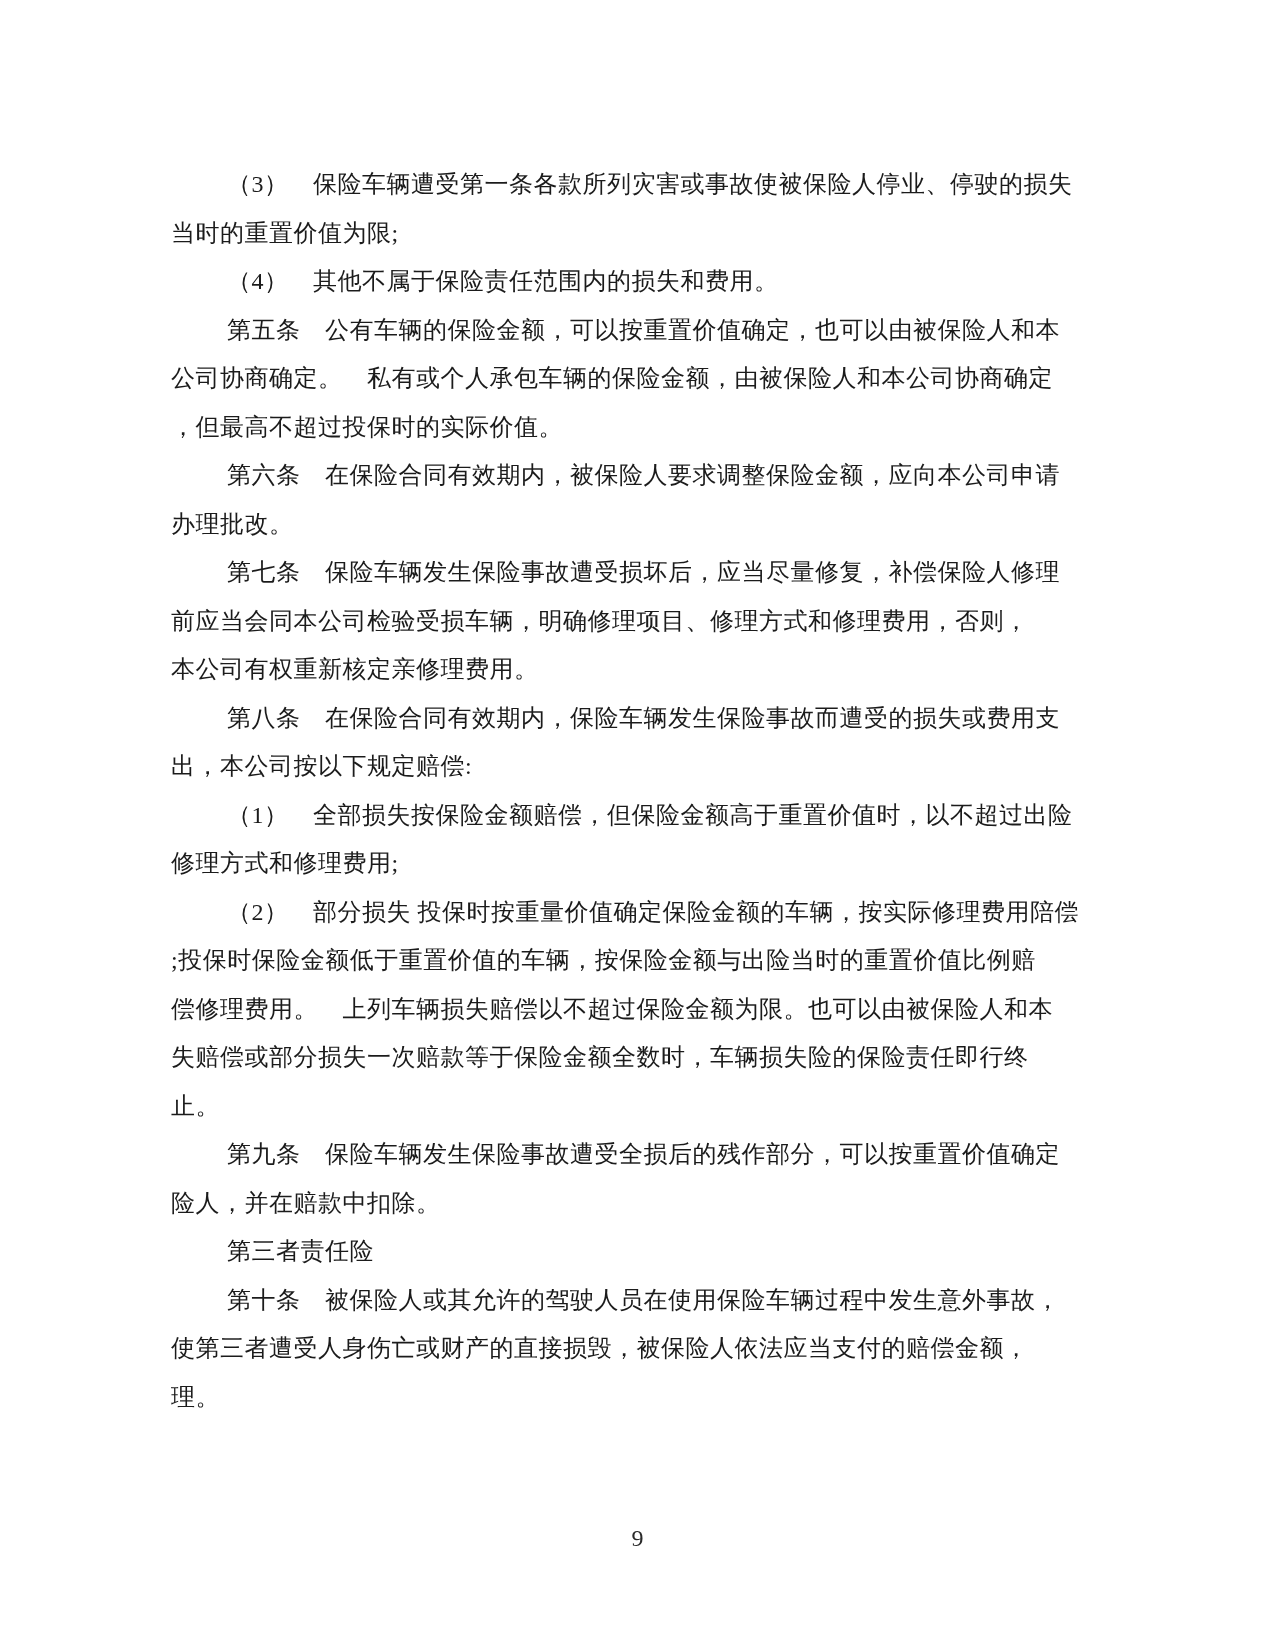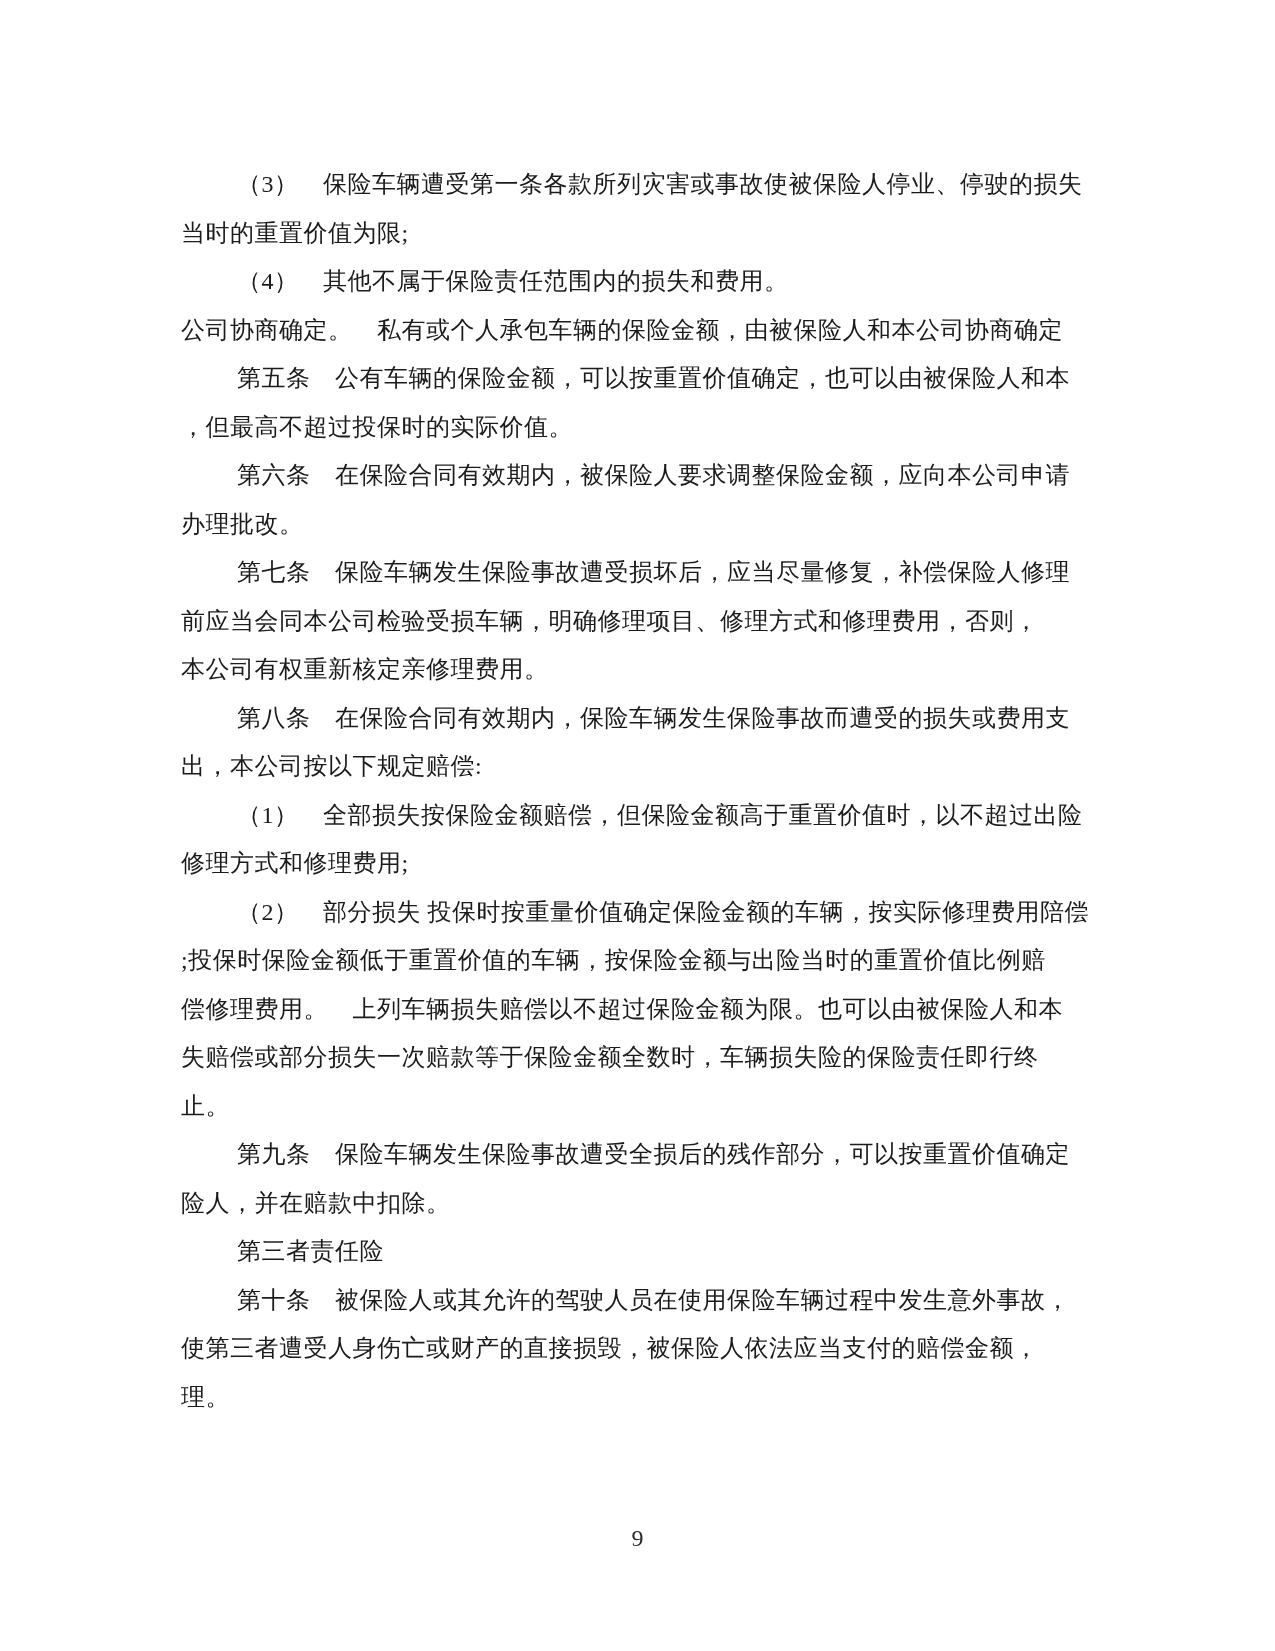--- a/index.html
+++ b/index.html
@@ -11,21 +11,21 @@
     position: relative;
     width: 1275px;
     height: 1651px;
     background: #ffffff;
     margin: 0 auto;
     overflow: hidden;
     font-family: "Liberation Serif", "DejaVu Serif", serif;
   }
   .content {
     position: absolute;
-    left: 181px;
+    left: 171px;
     top: 160px;
     width: 900px;
   }
   .doc-line {
     font-size: 24px;
     line-height: 48.5px;
     height: 48.5px;
     color: #1b1b1b;
     white-space: pre;
     letter-spacing: 0.5px;
@@ -46,22 +46,22 @@
   }
 </style>
 </head>
 <body>
 
 <div class="page">
   <div class="content">
       <div class="doc-line indent">（3）　保险车辆遭受第一条各款所列灾害或事故使被保险人停业、停驶的损失</div>
       <div class="doc-line">当时的重置价值为限;</div>
       <div class="doc-line indent">（4）　其他不属于保险责任范围内的损失和费用。</div>
+      <div class="doc-line indent">第五条　公有车辆的保险金额，可以按重置价值确定，也可以由被保险人和本</div>
       <div class="doc-line">公司协商确定。　私有或个人承包车辆的保险金额，由被保险人和本公司协商确定</div>
-      <div class="doc-line indent">第五条　公有车辆的保险金额，可以按重置价值确定，也可以由被保险人和本</div>
       <div class="doc-line">，但最高不超过投保时的实际价值。</div>
       <div class="doc-line indent">第六条　在保险合同有效期内，被保险人要求调整保险金额，应向本公司申请</div>
       <div class="doc-line">办理批改。</div>
       <div class="doc-line indent">第七条　保险车辆发生保险事故遭受损坏后，应当尽量修复，补偿保险人修理</div>
       <div class="doc-line">前应当会同本公司检验受损车辆，明确修理项目、修理方式和修理费用，否则，</div>
       <div class="doc-line">本公司有权重新核定亲修理费用。</div>
       <div class="doc-line indent">第八条　在保险合同有效期内，保险车辆发生保险事故而遭受的损失或费用支</div>
       <div class="doc-line">出，本公司按以下规定赔偿:</div>
       <div class="doc-line indent">（1）　全部损失按保险金额赔偿，但保险金额高于重置价值时，以不超过出险</div>
       <div class="doc-line">修理方式和修理费用;</div>

